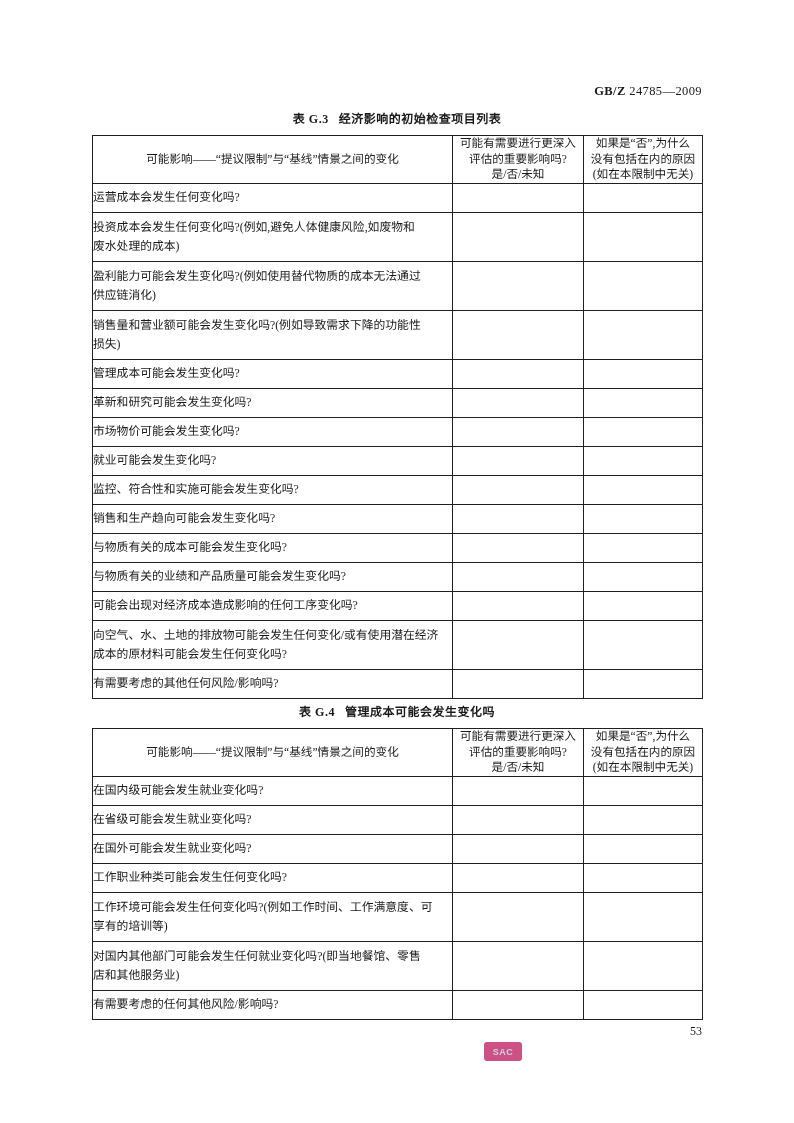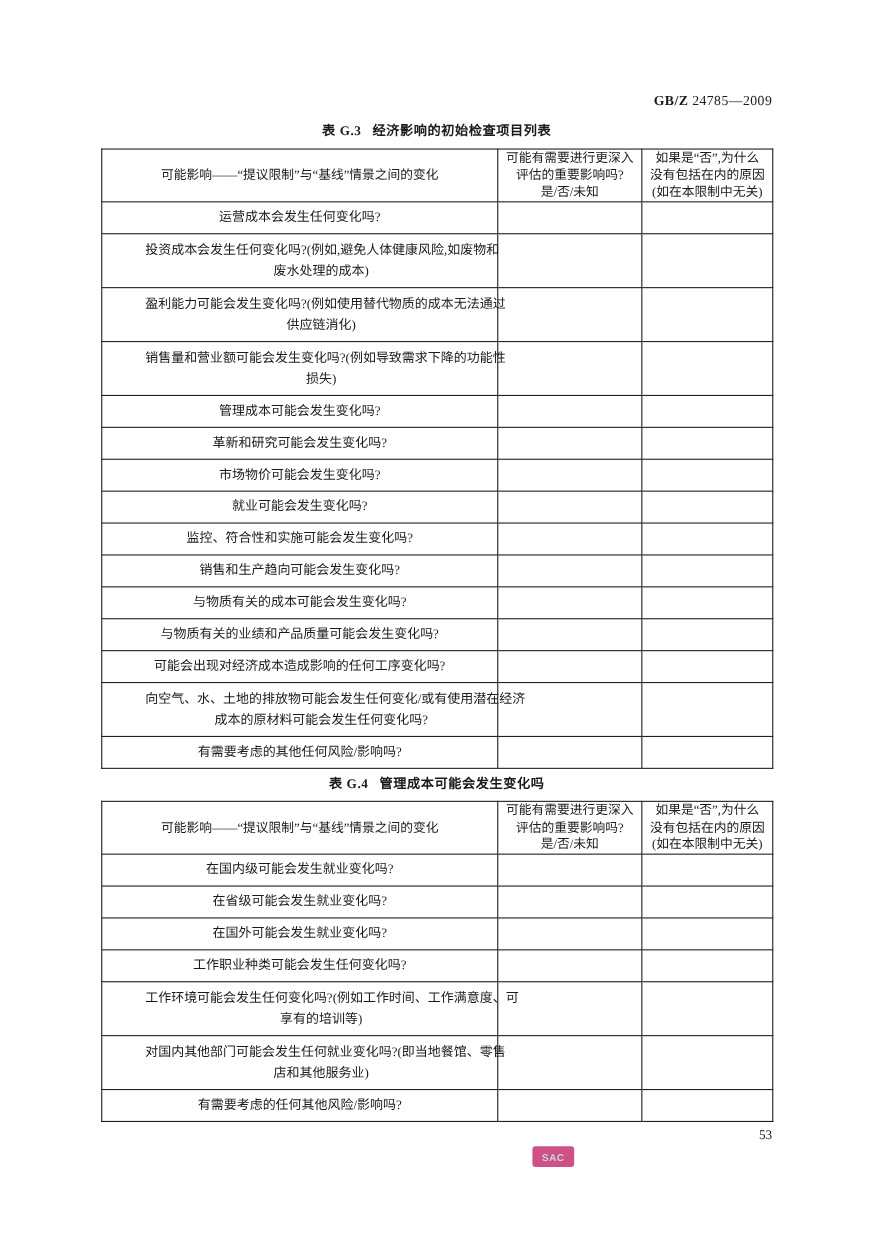--- a/index.html
+++ b/index.html
@@ -87,26 +87,26 @@
     vertical-align: middle;
   }
   th.head-cell .hl { display: block; white-space: nowrap; }
 
   td.q-cell {
     font-size: 11.8px;
     line-height: 19px;
     padding: 4px 6px 4px 8px;
     text-align: left;
   }
-  td.q-cell .ql { display: block; white-space: nowrap; text-align: center; }
+  td.q-cell .ql { display: block; white-space: nowrap; }
 
   td.blank-cell { }
 
   tr.r-1 td { height: 28px; }
-  tr.r-2 td { height: 48px; padding-left: 39px; }
+  tr.r-2 td { height: 48px; }
 
   
   .page-number {
     position: absolute;
     right: 92px;
     top: 1024px;
     font-size: 12px;
     font-family: "Liberation Serif", "DejaVu Serif", serif;
   }
 

